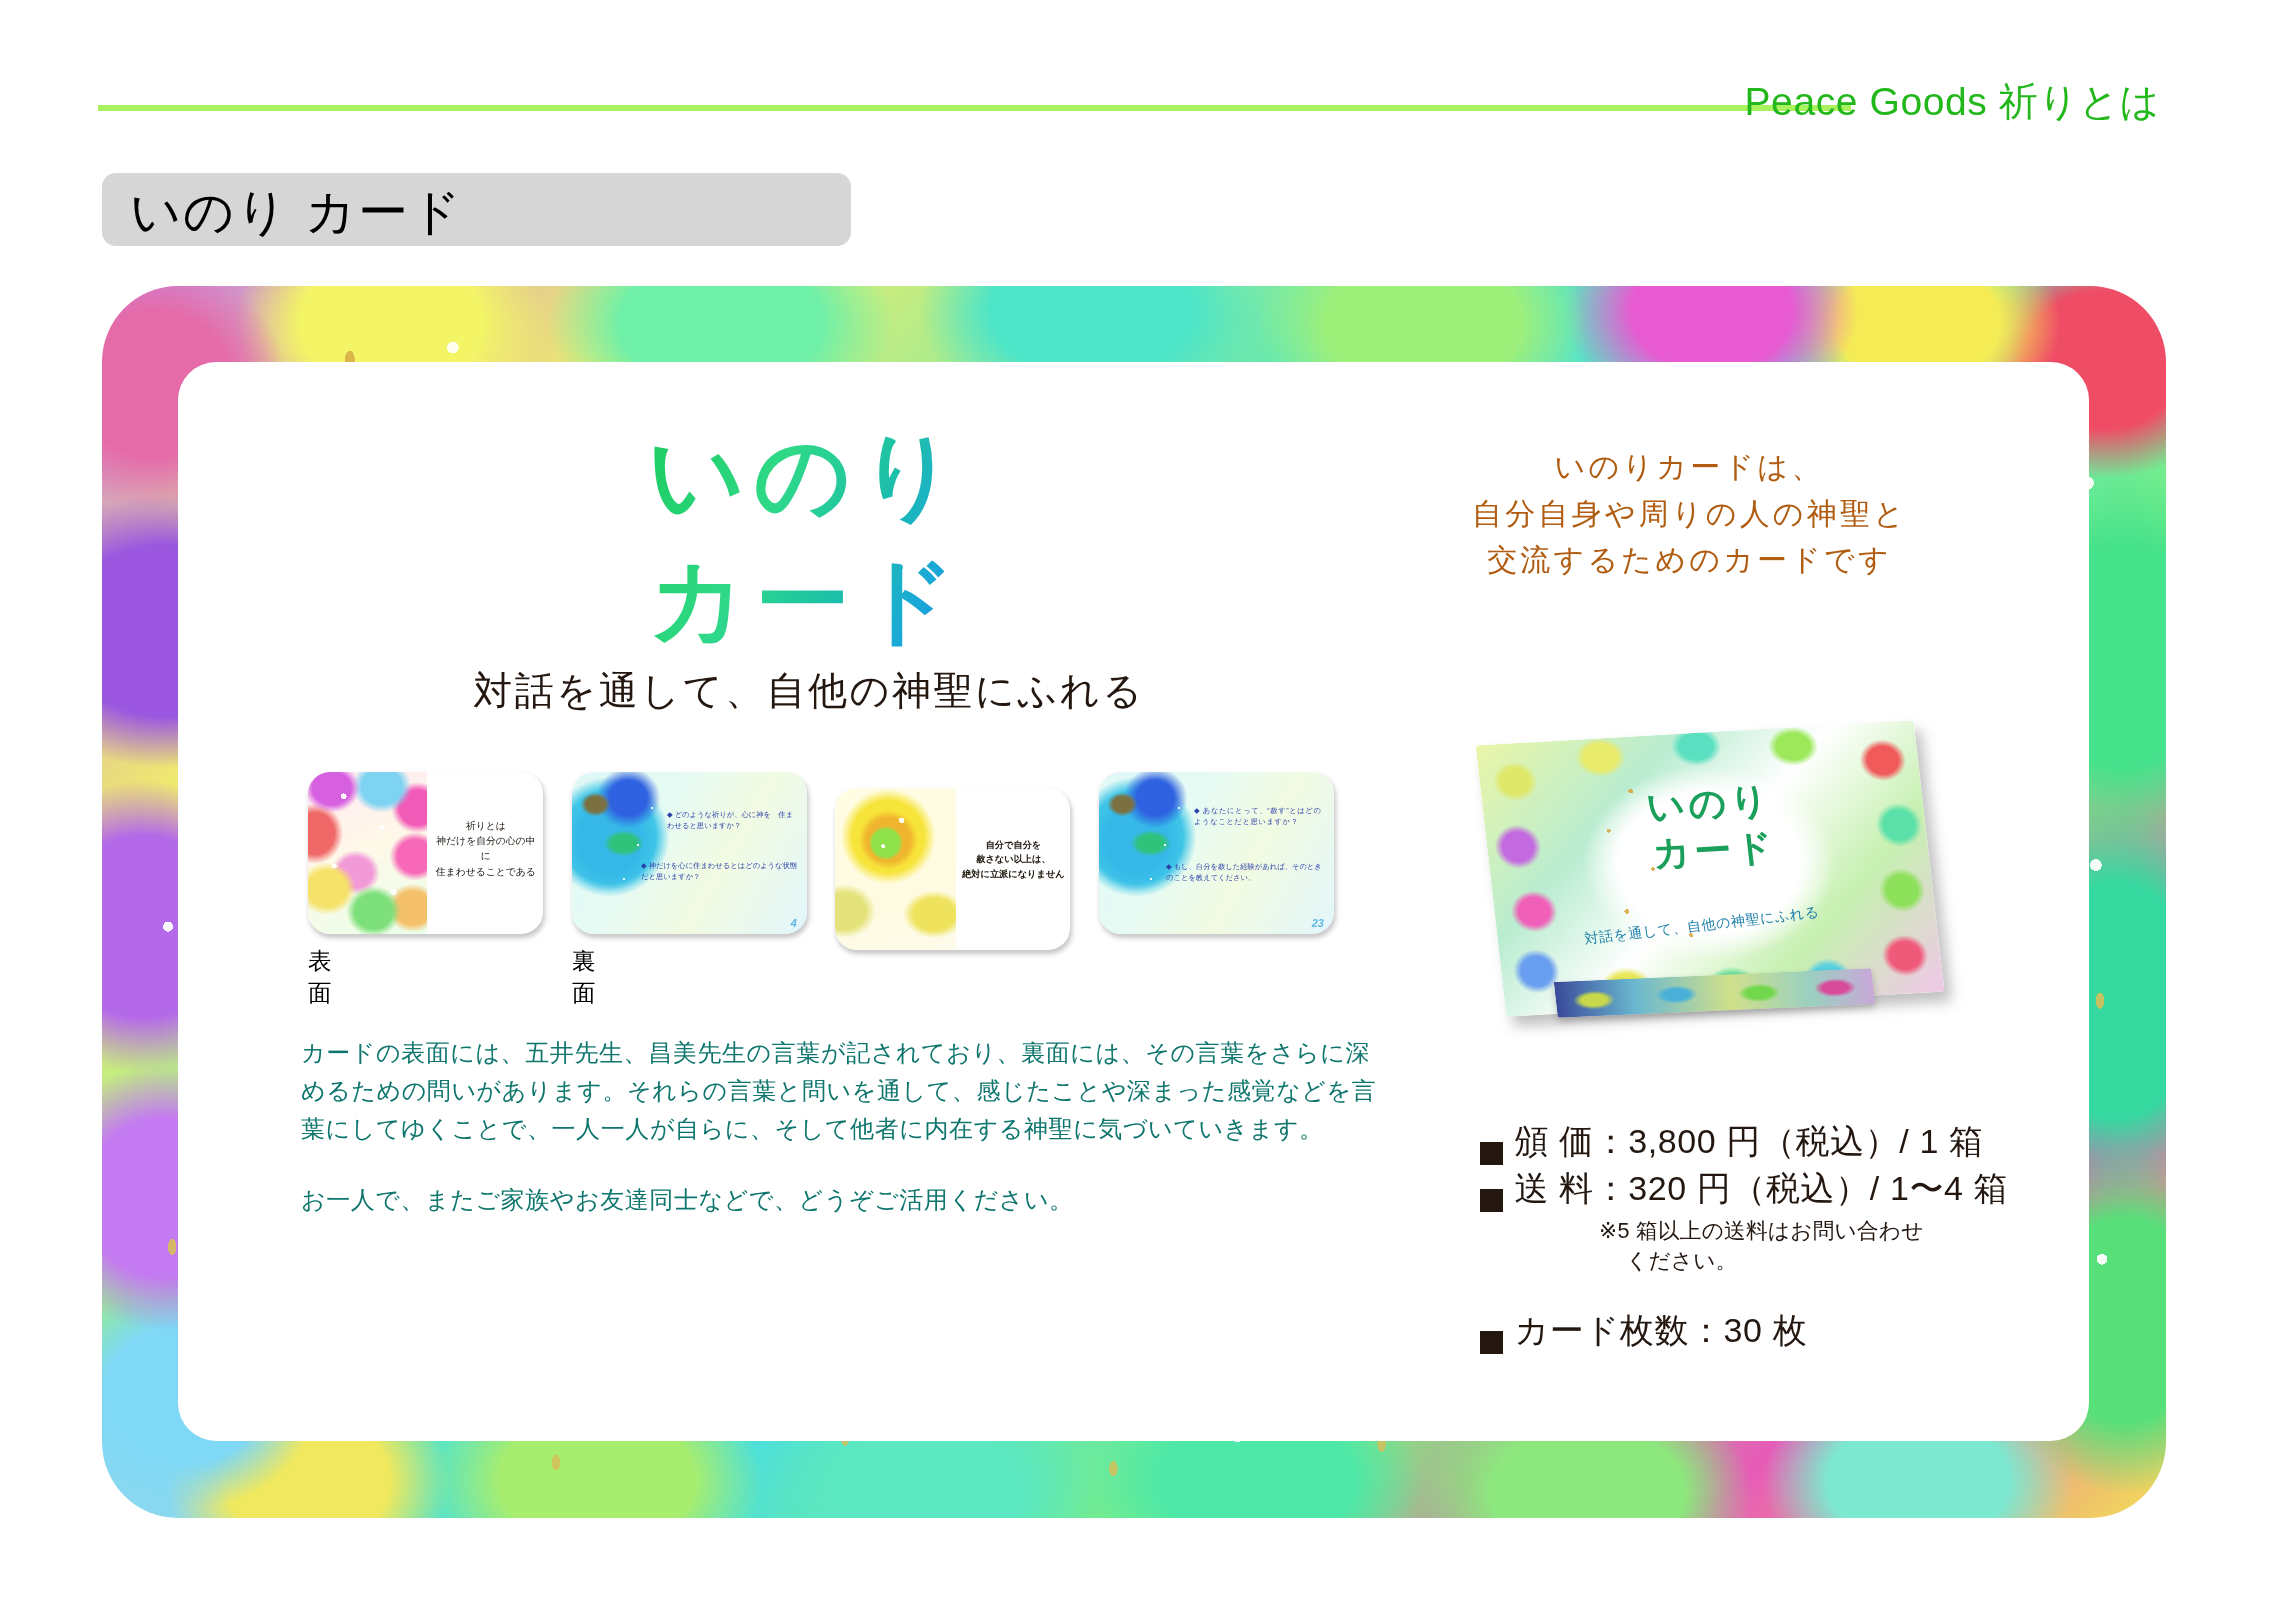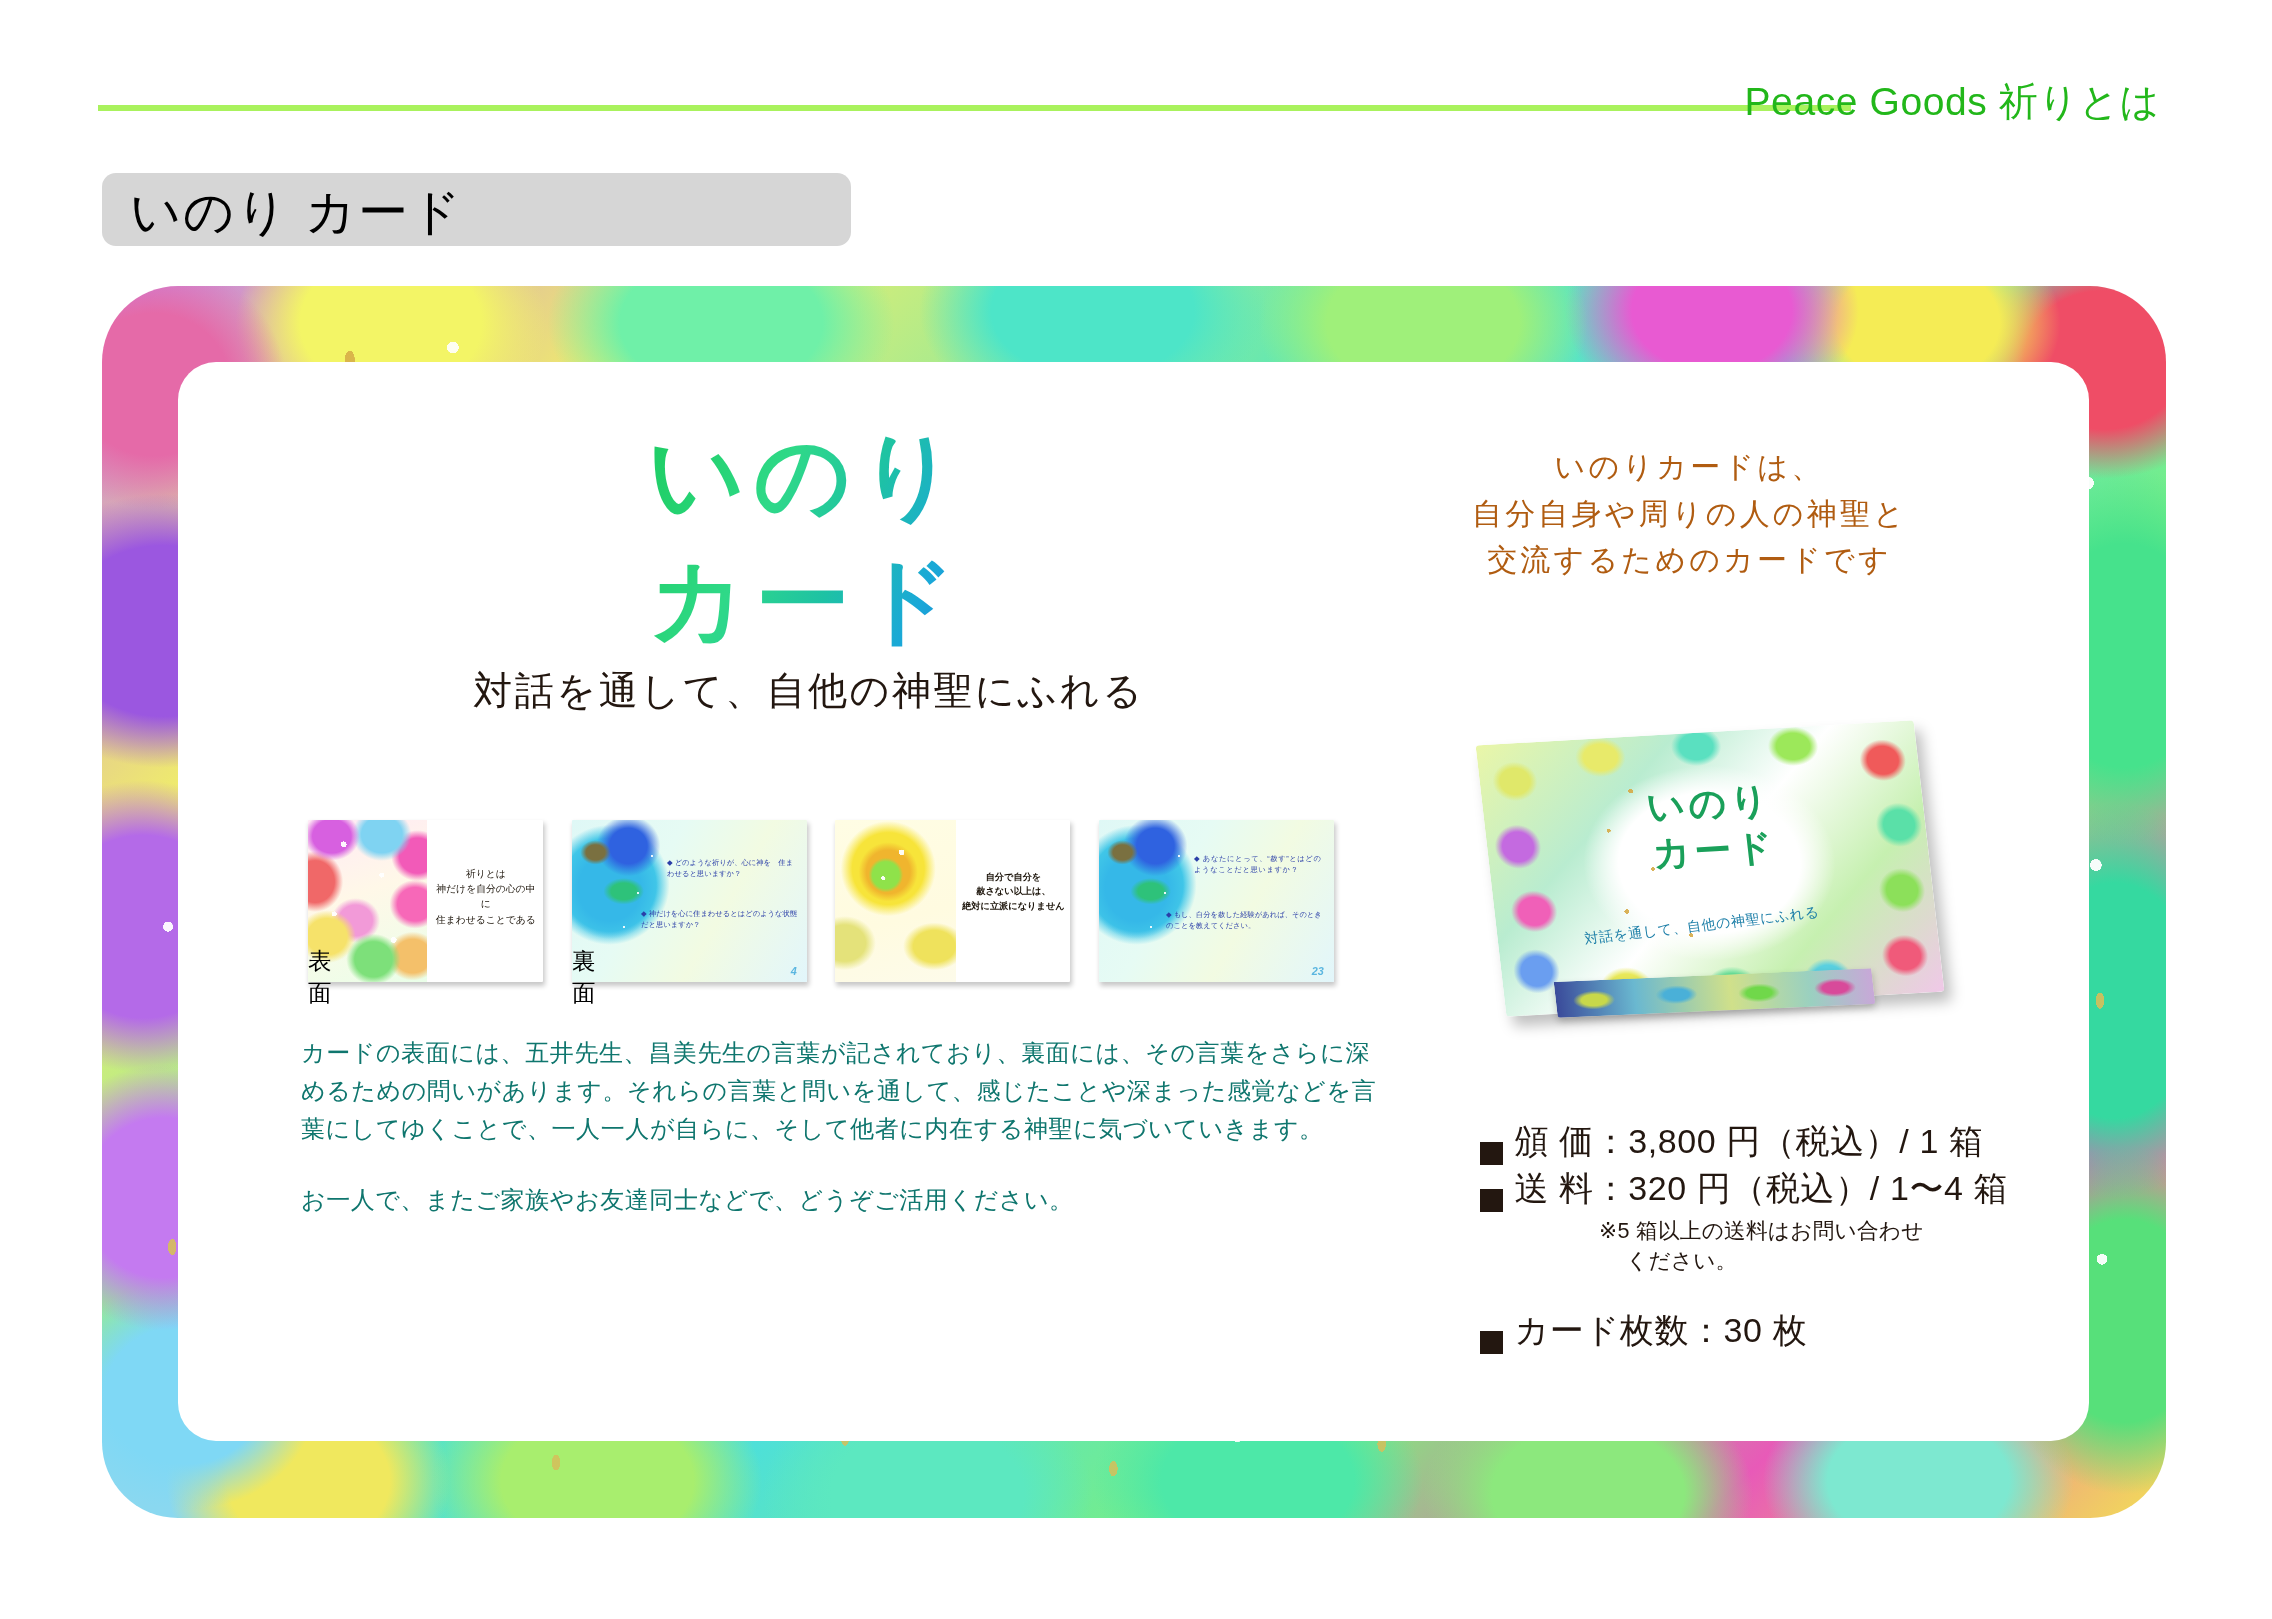--- a/index.html
+++ b/index.html
@@ -122,24 +122,23 @@
     position: absolute; left: 1391px; top: 444px; width: 597px;
     text-align: center; color: #b05c11;
     font-size: 30px; line-height: 1.55; letter-spacing: 3.2px;
   }
   #lead-copy div { white-space: nowrap; }
 
   
   #cards-strip { position: absolute; left: 308px; top: 772px; }
   .sample-card {
     position: absolute; width: 235px; height: 162px;
-    border-radius: 1px; overflow: hidden;
+    border-radius: 22px; overflow: hidden;
     box-shadow: 1.9px 3.2px 5.7px rgba(0,0,0,.22);
     background: #fff;
-    margin-top: 48px;
   }
   .sample-card .art { position: absolute; left: 0; top: 0; bottom: 0; }
   .sample-card .txt {
     position: absolute; color: #1a1208; line-height: 1.55;
   }
 
   
   #card-1 { left: 0; top: 0; }
   #card-1 .art {
     width: 119px;
@@ -178,21 +177,21 @@
   }
   #card-2 .txt, #card-4 .txt { color:#2b3fa8; font-size: 7.3px; }
   #card-2 .q1 { left: 95px; right: 7.6px; top: 37px; }
   #card-2 .q2 { left: 69px; right: 7.6px; top: 88px; }
   #card-2 .pageno, #card-4 .pageno {
     position: absolute; right: 10.2px; bottom: 5.1px;
     color: #5bb6e0; font-size: 10.8px; font-style: italic; font-weight: 700;
   }
 
   
-  #card-3 { left: 527px; top: 0; padding-left: 41px; }
+  #card-3 { left: 527px; top: 16px; padding-left: 41px; }
   #card-3 .art {
     width: 121px;
     background:
       radial-gradient(circle 4.4px at 55% 20%, rgba(255,255,255,.95) 0 65%, transparent 66%),
       radial-gradient(circle 3.2px at 40% 36%, rgba(255,255,255,.95) 0 65%, transparent 66%),
       radial-gradient(circle 21.6px at 42% 34%, #8fe24a 0 62%, rgba(143,226,74,0) 80%),
       radial-gradient(circle 39px at 44% 32%, #f0b52e 0 56%, rgba(240,181,46,0) 76%),
       radial-gradient(circle 58px at 44% 30%, #f7e43a 0 62%, rgba(247,228,58,0) 82%),
       radial-gradient(ellipse 38px 29px at 82% 78%, #efe25c 0 55%, rgba(239,226,92,0) 82%),
       radial-gradient(ellipse 38px 33px at 8% 76%, #e4e27a 0 55%, rgba(228,226,122,0) 82%),

